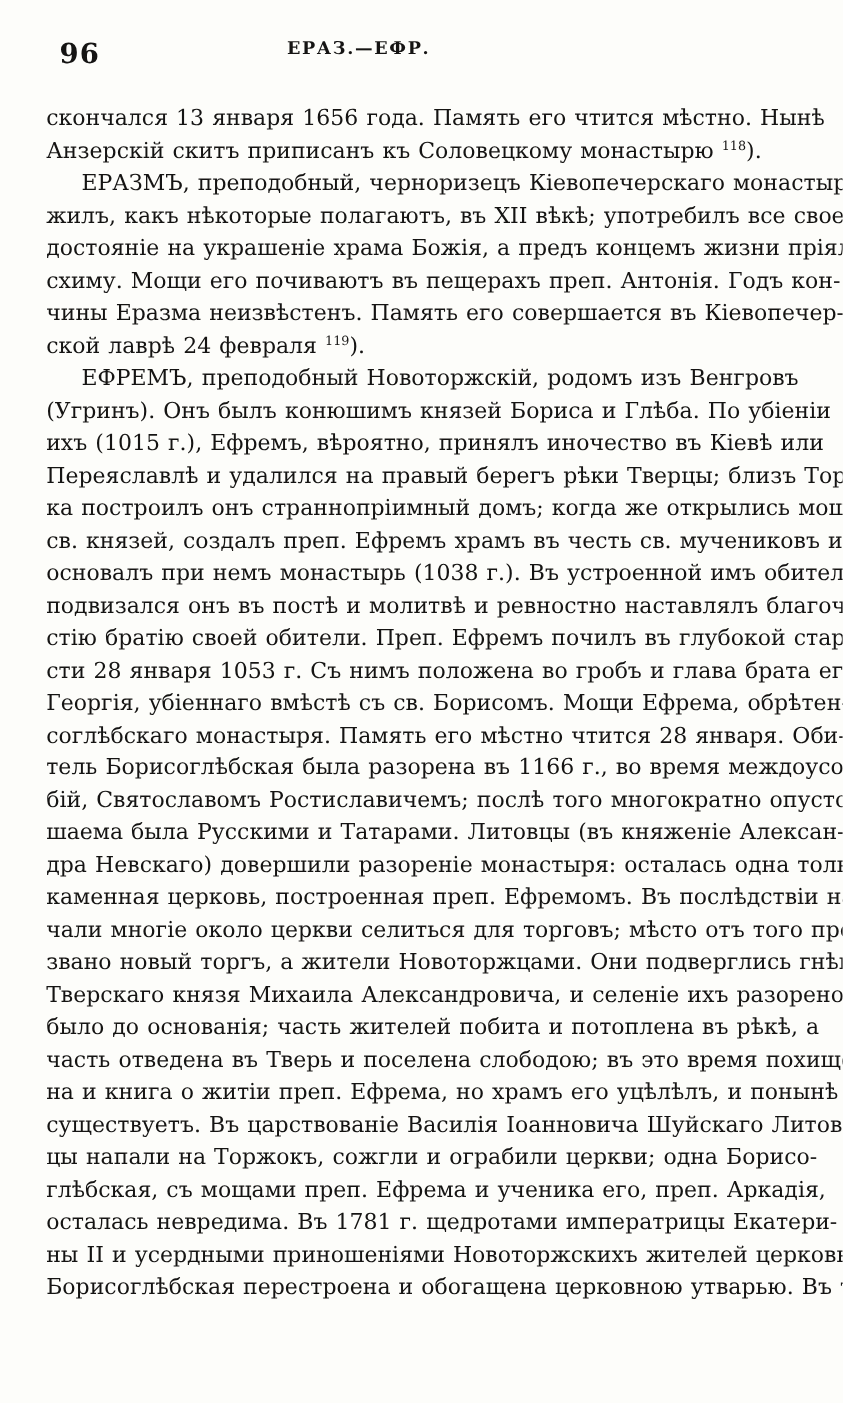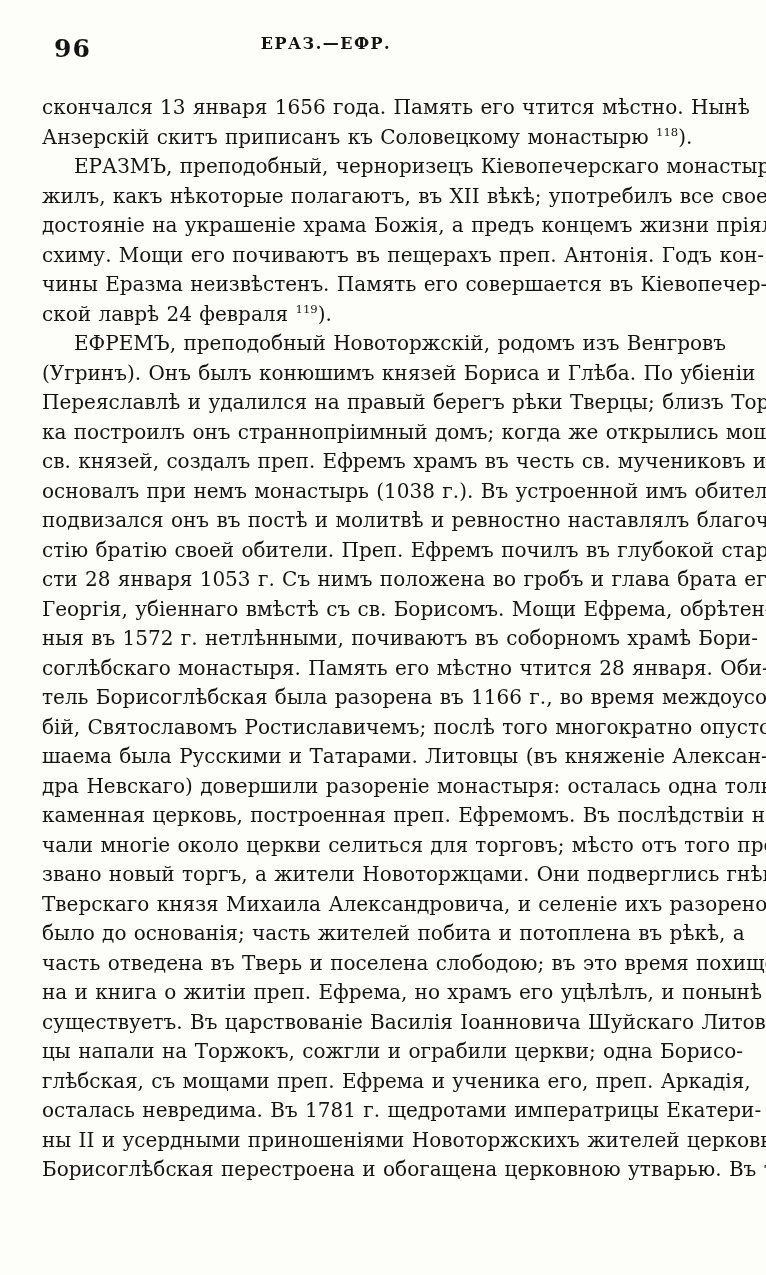--- a/index.html
+++ b/index.html
@@ -75,29 +75,29 @@
       <div class="line"><span>скончался 13 января 1656 года. </span><span class="b">Память его чтится мѣстно.</span><span> Нынѣ</span></div>
       <div class="line endline"><span>Анзерскій скитъ приписанъ къ Соловецкому монастырю </span><sup>118</sup><span>).</span></div>
       <div class="line indent"><span class="b">ЕРАЗМЪ</span><span>, преподобный, черноризецъ Кіевопечерскаго монастыря,</span></div>
       <div class="line"><span>жилъ, какъ нѣкоторые полагаютъ, въ XII вѣкѣ; употребилъ все свое</span></div>
       <div class="line"><span>достояніе на украшеніе храма Божія, а предъ концемъ жизни пріялъ</span></div>
       <div class="line"><span>схиму. Мощи его почиваютъ въ пещерахъ преп. Антонія. Годъ кон-</span></div>
       <div class="line"><span>чины Еразма неизвѣстенъ. </span><span class="b">Память его совершается въ Кіевопечер-</span></div>
       <div class="line endline"><span class="b">ской лаврѣ 24 февраля </span><sup class="b">119</sup><span class="b">).</span></div>
       <div class="line indent"><span class="b">ЕФРЕМЪ</span><span>, преподобный Новоторжскій, родомъ изъ Венгровъ</span></div>
       <div class="line"><span>(Угринъ). Онъ былъ конюшимъ князей Бориса и Глѣба. По убіеніи</span></div>
+      <div class="line"><span>ихъ (1015 г.), Ефремъ, вѣроятно, принялъ иночество въ Кіевѣ или</span></div>
       <div class="line"><span>Переяславлѣ и удалился на правый берегъ рѣки Тверцы; близъ Торж-</span></div>
       <div class="line"><span>ка построилъ онъ страннопріимный домъ; когда же открылись мощи</span></div>
       <div class="line"><span>св. князей, создалъ преп. Ефремъ храмъ въ честь св. мучениковъ и</span></div>
       <div class="line"><span>основалъ при немъ монастырь (1038 г.). Въ устроенной имъ обители</span></div>
       <div class="line"><span>подвизался онъ въ постѣ и молитвѣ и ревностно наставлялъ благоче-</span></div>
       <div class="line"><span>стію братію своей обители. </span><span class="b">Преп. Ефремъ почилъ въ глубокой старо-</span></div>
       <div class="line"><span class="b">сти 28 января 1053 г.</span><span> Съ нимъ положена во гробъ и глава брата его</span></div>
       <div class="line"><span>Георгія, убіеннаго вмѣстѣ съ св. Борисомъ. Мощи Ефрема, обрѣтен-</span></div>
-      <div class="line"><span>ныя въ 1572 г. нетлѣнными, почиваютъ въ соборномъ храмѣ Бори-</span></div>
       <div class="line"><span>соглѣбскаго монастыря. </span><span class="b">Память его мѣстно чтится 28 января.</span><span> Оби-</span></div>
       <div class="line"><span>тель Борисоглѣбская была разорена въ 1166 г., во время междоусо-</span></div>
       <div class="line"><span>бій, Святославомъ Ростиславичемъ; послѣ того многократно опусто-</span></div>
       <div class="line"><span>шаема была Русскими и Татарами. Литовцы (въ княженіе Алексан-</span></div>
       <div class="line"><span>дра Невскаго) довершили разореніе монастыря: осталась одна только</span></div>
       <div class="line"><span>каменная церковь, построенная преп. Ефремомъ. Въ послѣдствіи на-</span></div>
       <div class="line"><span>чали многіе около церкви селиться для торговъ; мѣсто отъ того про-</span></div>
       <div class="line"><span>звано новый торгъ, а жители Новоторжцами. Они подверглись гнѣву</span></div>
       <div class="line"><span>Тверскаго князя Михаила Александровича, и селеніе ихъ разорено</span></div>
       <div class="line"><span>было до основанія; часть жителей побита и потоплена въ рѣкѣ, а</span></div>

